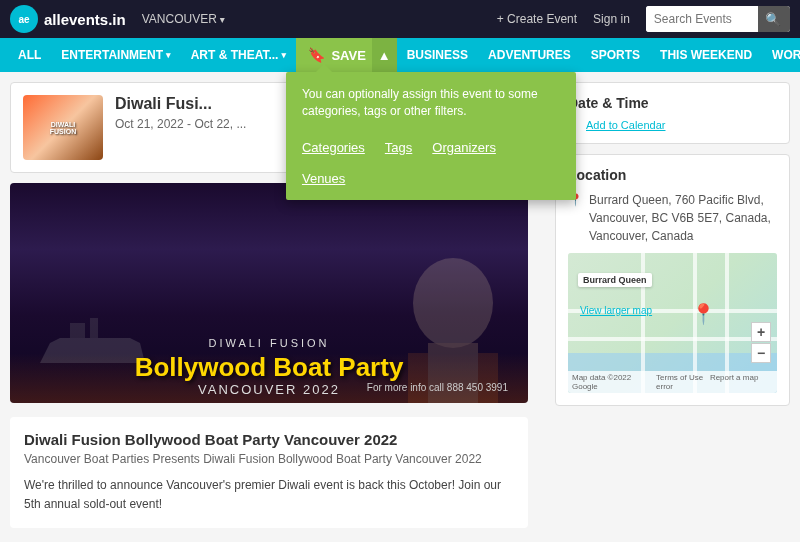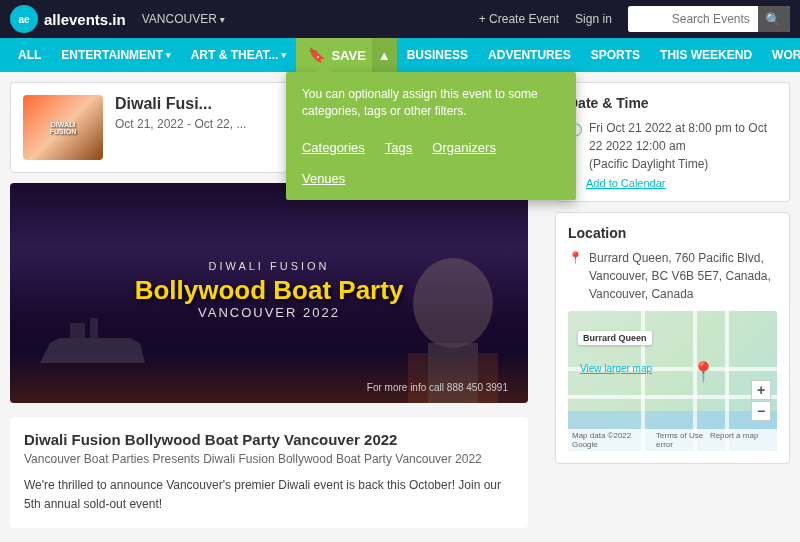--- a/index.html
+++ b/index.html
@@ -65,23 +65,22 @@
       background: white;
       border-radius: 3px;
       overflow: hidden;
       height: 26px;
     }
     .search-box input {
       border: none;
       outline: none;
       padding: 0 8px;
       font-size: 12px;
-      width: 130px;
+      width: 112px;
       height: 100%;
-      text-align: right;
     }
     .search-box button {
       background: #555;
       border: none;
       color: white;
       padding: 0 8px;
       height: 100%;
       cursor: pointer;
       font-size: 13px;
     }
@@ -253,21 +252,21 @@
       color: #888;
     }
     .stripe-text { color: #6772e5; font-weight: bold; }
 
     
     .event-image-container {
       background: linear-gradient(180deg, #1a0a2e 0%, #2d1b4e 30%, #1a0a2e 60%, #0d0520 100%);
       border-radius: 4px;
       height: 220px;
       display: flex;
-      align-items: center;
+      align-items: flex-end;
       justify-content: center;
       margin-bottom: 14px;
       position: relative;
       overflow: hidden;
     }
     .event-image-text {
       text-align: center;
       color: white;
       position: relative;
       z-index: 2;
@@ -623,27 +622,20 @@
       <div class="event-desc-sub">Vancouver Boat Parties Presents Diwali Fusion Bollywood Boat Party Vancouver 2022</div>
       <div class="event-desc-body">We're thrilled to announce Vancouver's premier Diwali event is back this October! Join our 5th annual sold-out event!</div>
     </div>
 
   </div>
 
   <div class="right-col">
 
     <div class="date-time-card">
       <div class="card-title">Date &amp; Time</div>
-      <div class="datetime-row">
-        <span class="clock-icon">🕗</span>
-        <div>
-          <span>Fri Oct 21 2022 at 8:00 pm to Oct 22 2022 12:00 am</span><br>
-          <span>(Pacific Daylight Time)</span>
-        </div>
-      </div>
       <a class="add-calendar">Add to Calendar</a>
     </div>
 
     <div class="location-card">
       <div class="card-title">Location</div>
       <div class="location-row">
         <span class="pin-icon">📍</span>
         <span>Burrard Queen, 760 Pacific Blvd, Vancouver, BC V6B 5E7, Canada, Vancouver, Canada</span>
       </div>
       <div class="map-container">

